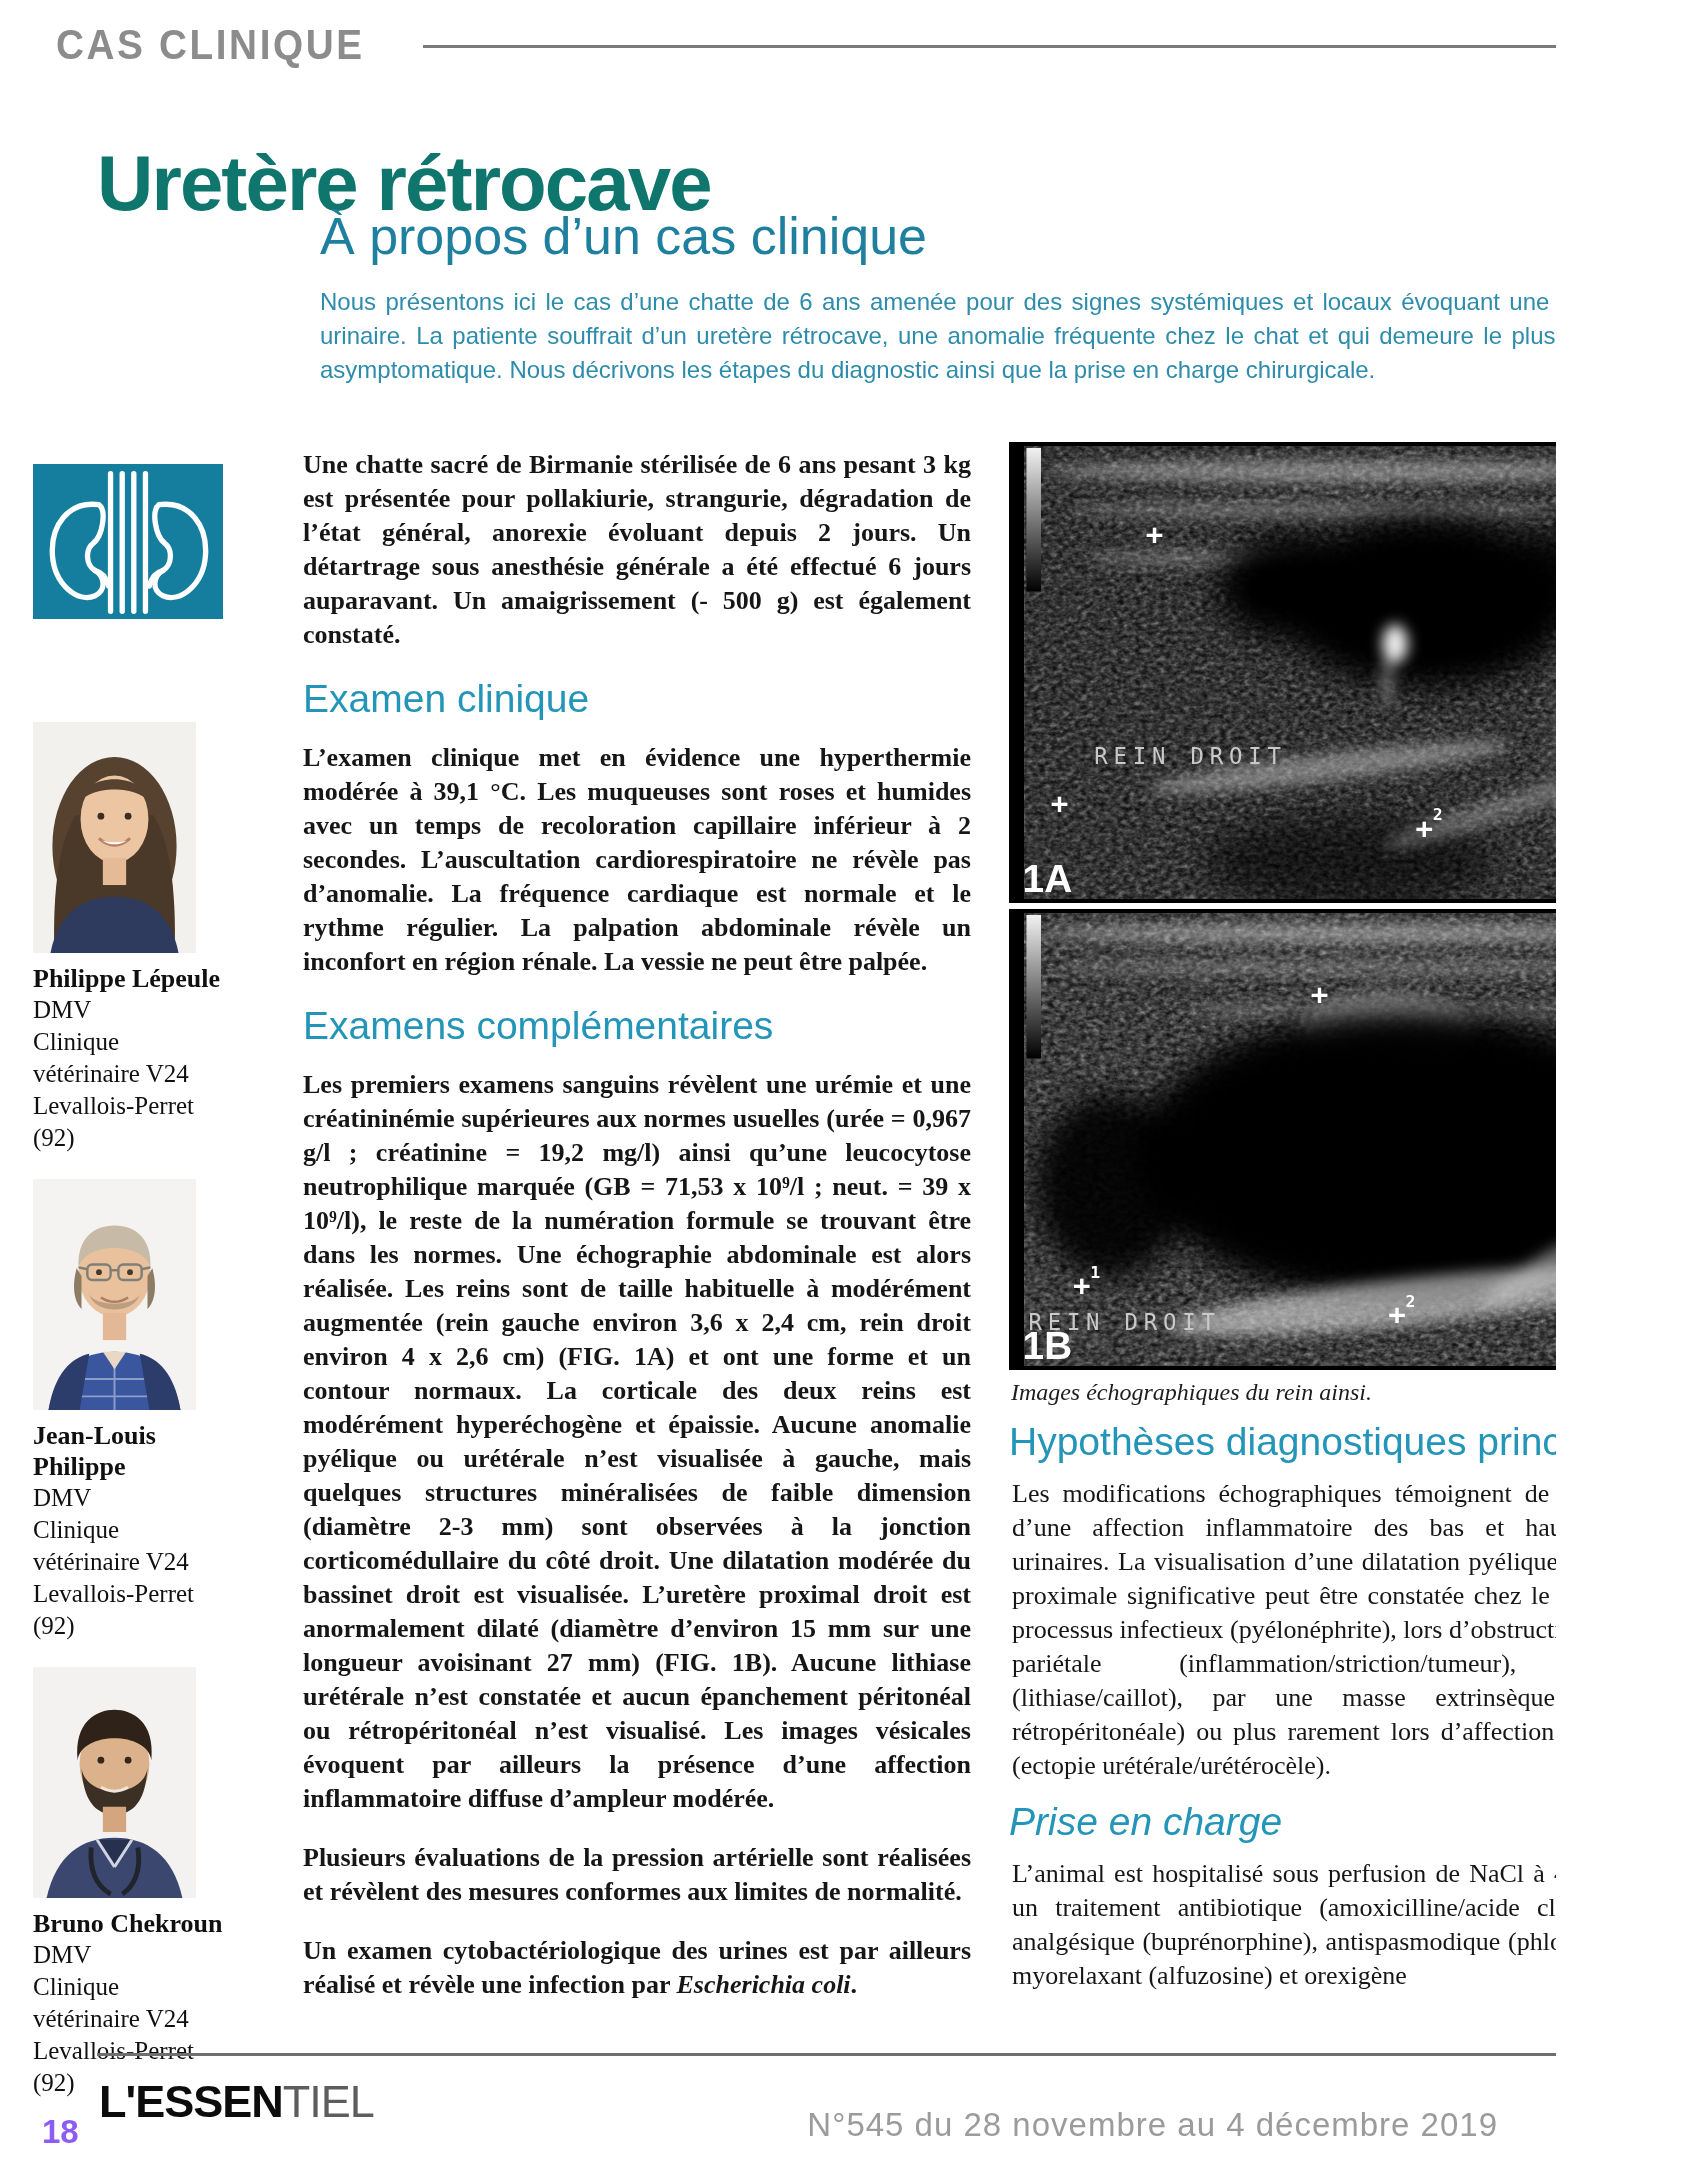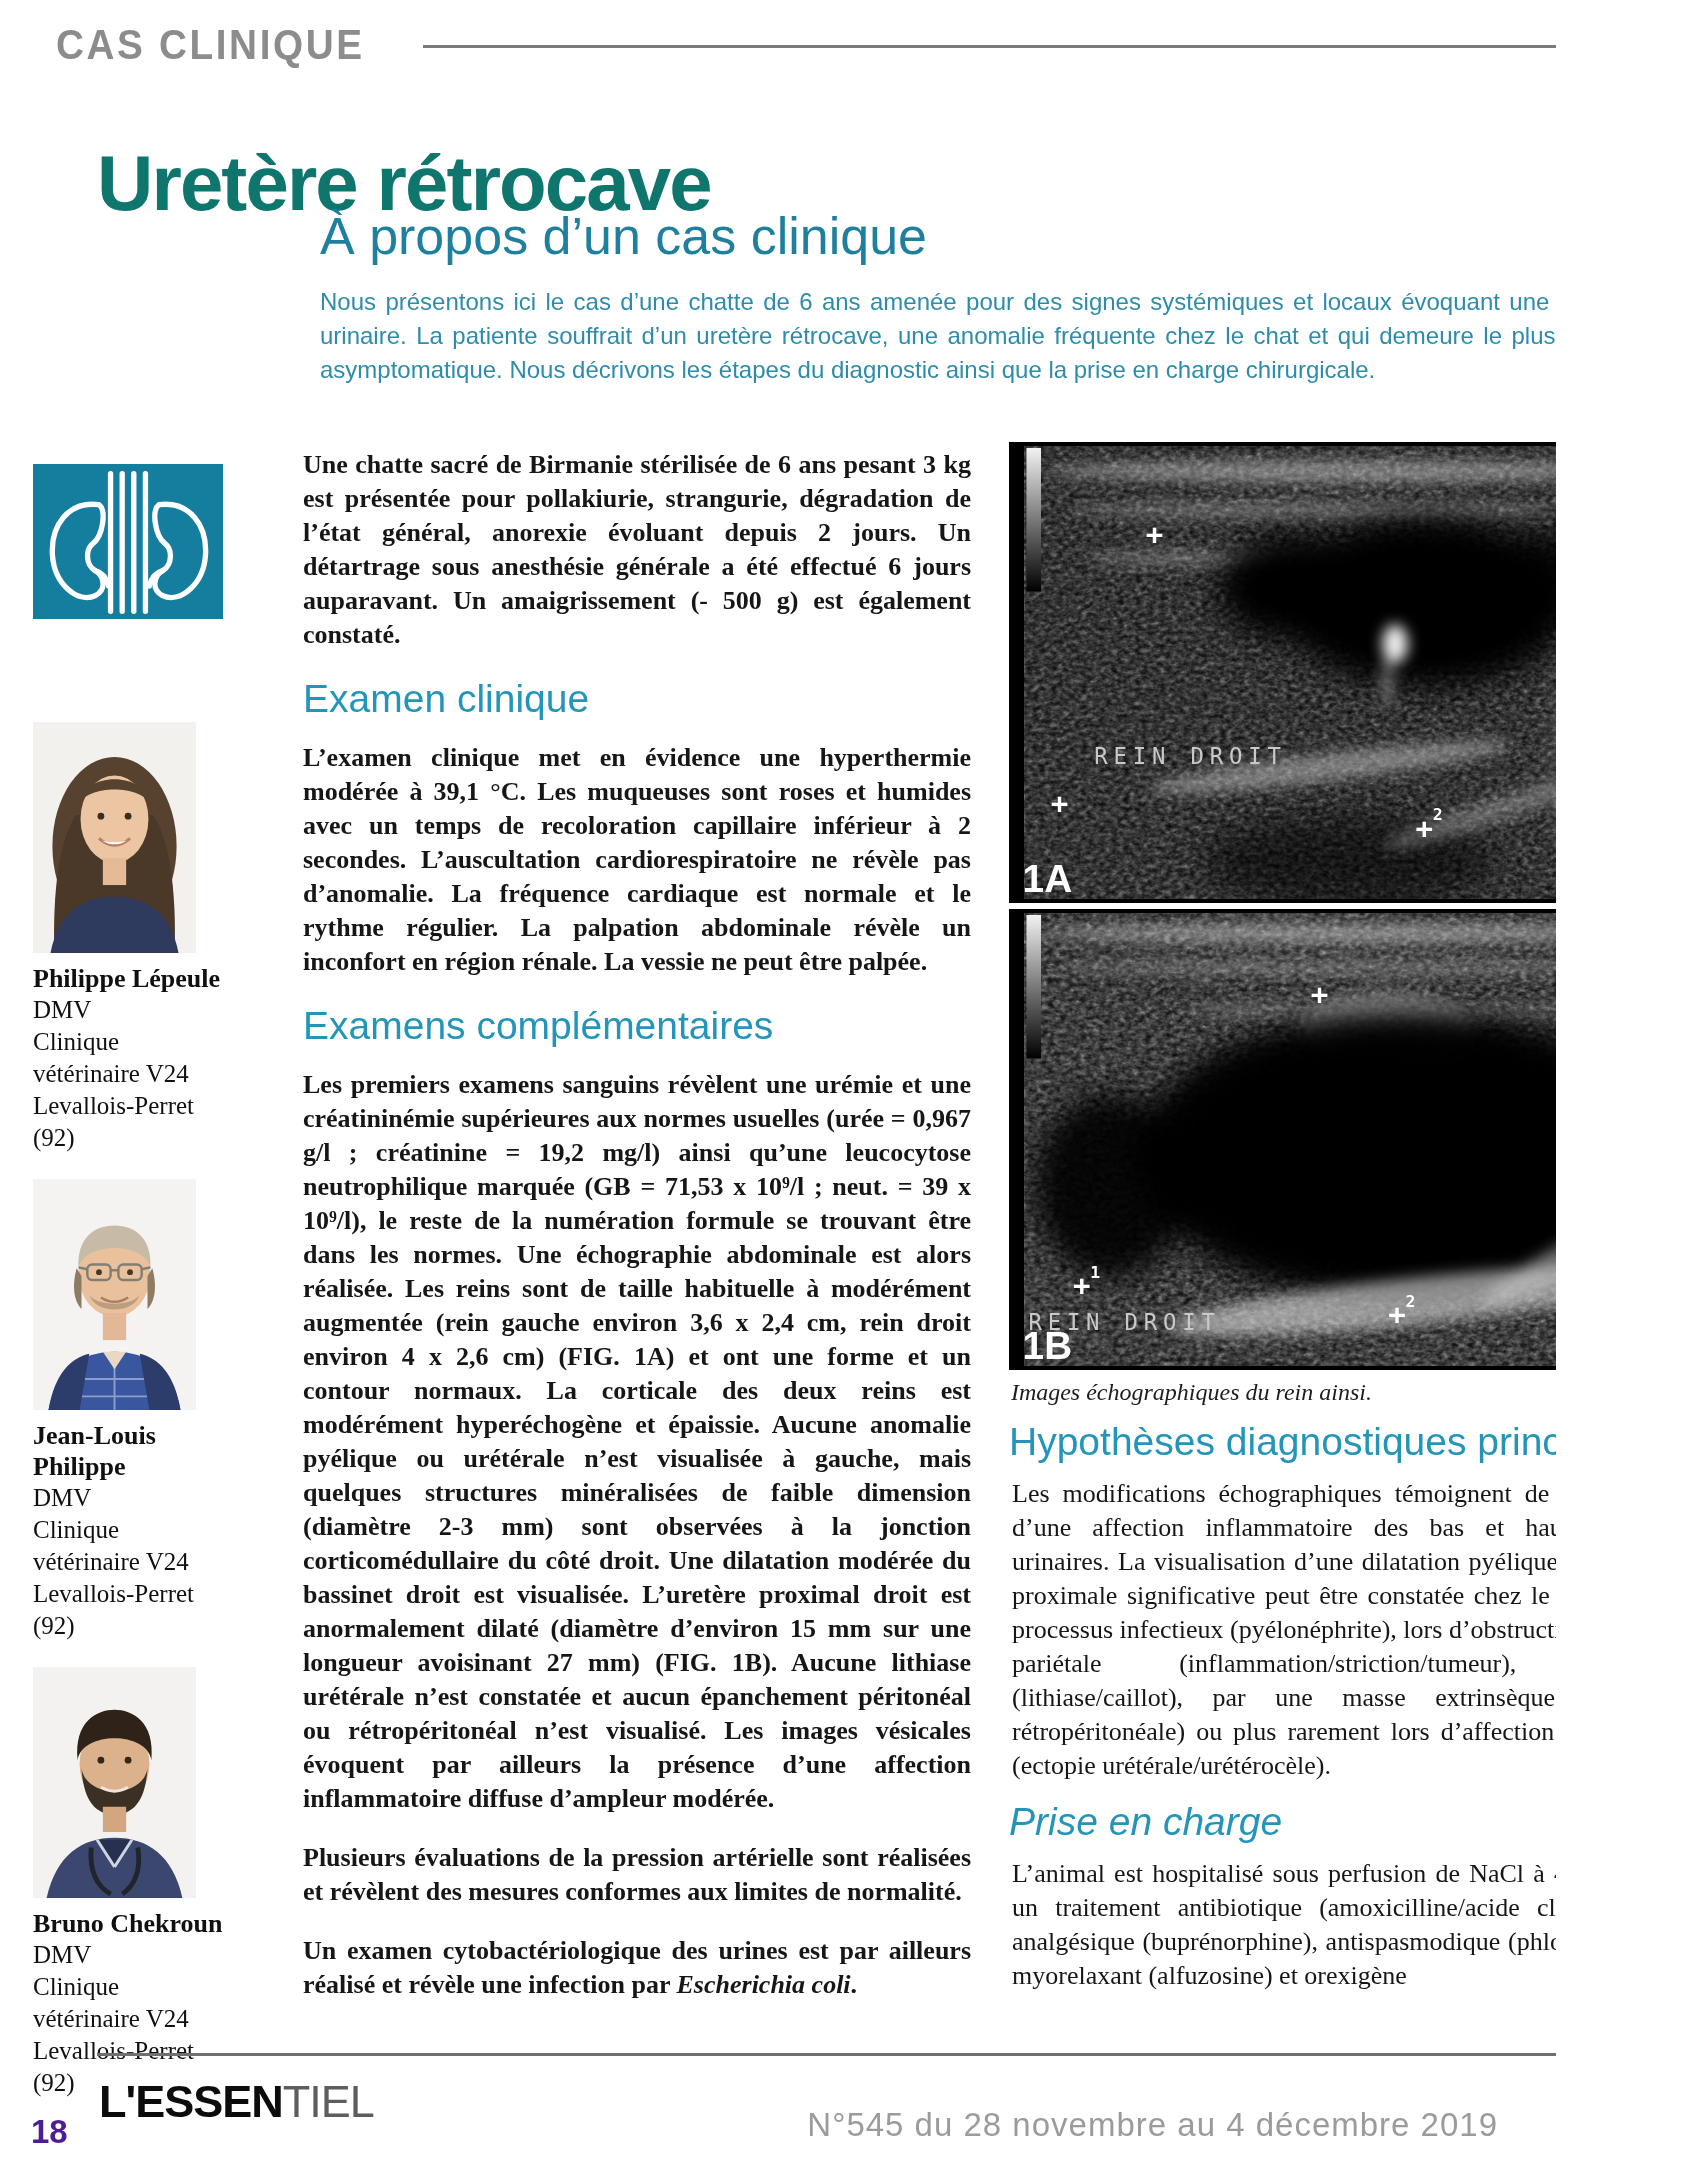--- a/index.html
+++ b/index.html
@@ -54,21 +54,21 @@
   text.us-mark { font:700 30px "DejaVu Sans Mono", monospace; fill:#ffffff; text-anchor:middle; }
   text.us-sup  { font:700 17px "DejaVu Sans Mono", monospace; fill:#ffffff; text-anchor:middle; }
   text.us-overlay { font:400 23px "DejaVu Sans Mono", monospace; fill:#c9c9c9; letter-spacing:6px; }
   text.us-figlabel { font:700 40px "Liberation Sans", sans-serif; fill:#ffffff; }
 
   
   .footer-line { position:absolute; left:97px; top:2053px; width:1553px; height:2.9px; background:#6f6f6f; }
   .brand { position:absolute; left:99px; top:2079px; font:700 45px/1 "Liberation Sans", sans-serif;
            letter-spacing:-1px; color:#0c0c0c; }
   .brand .light { font-weight:400; color:#5d5d5d; }
-  .page-num { position:absolute; left:31px; top:2115px; font:700 33px/1 "Liberation Sans", sans-serif; color:#4c1d95; }
+  .page-num { position:absolute; left:42px; top:2115px; font:700 33px/1 "Liberation Sans", sans-serif; color:#8b5cf6; }
   .issue { position:absolute; right:58px; top:2108px; font:400 33px/1 "Liberation Sans", sans-serif;
            color:#9b9b9b; letter-spacing:1px; }
 </style>
 </head>
 <body>
 
 <div class="page">
 
   <div class="kicker">CAS CLINIQUE</div>
   <div class="kicker-line"></div>

